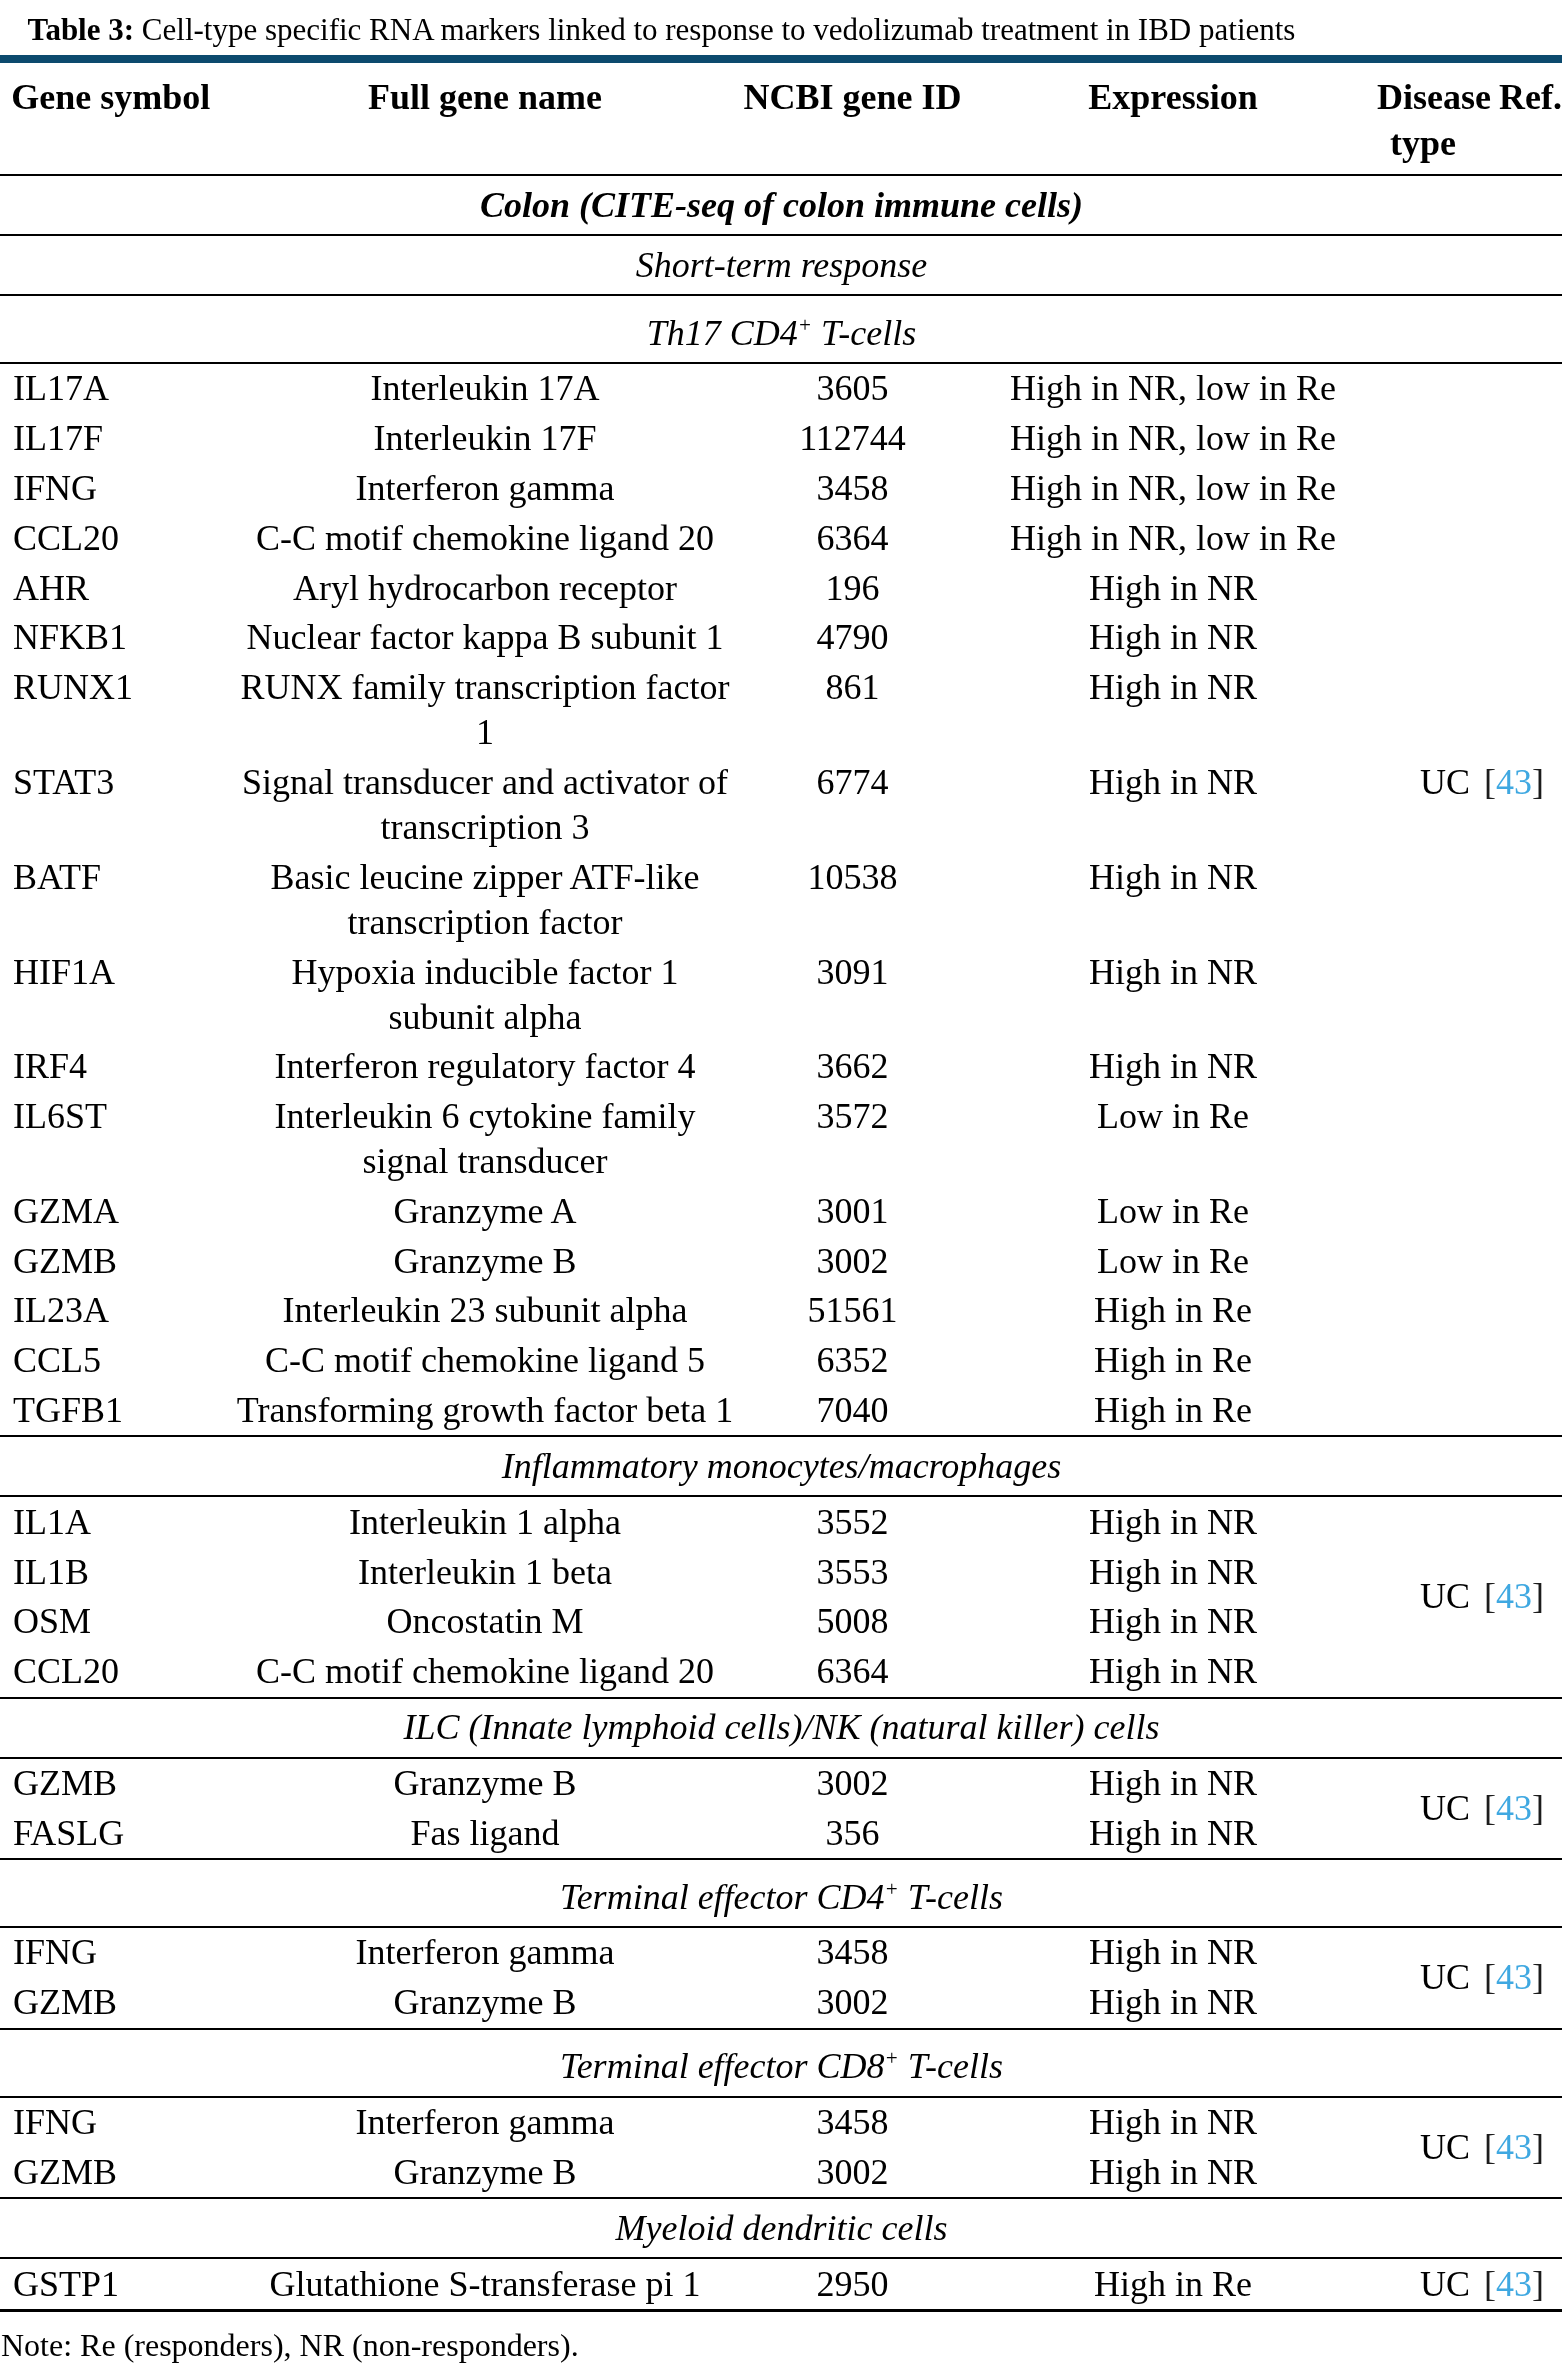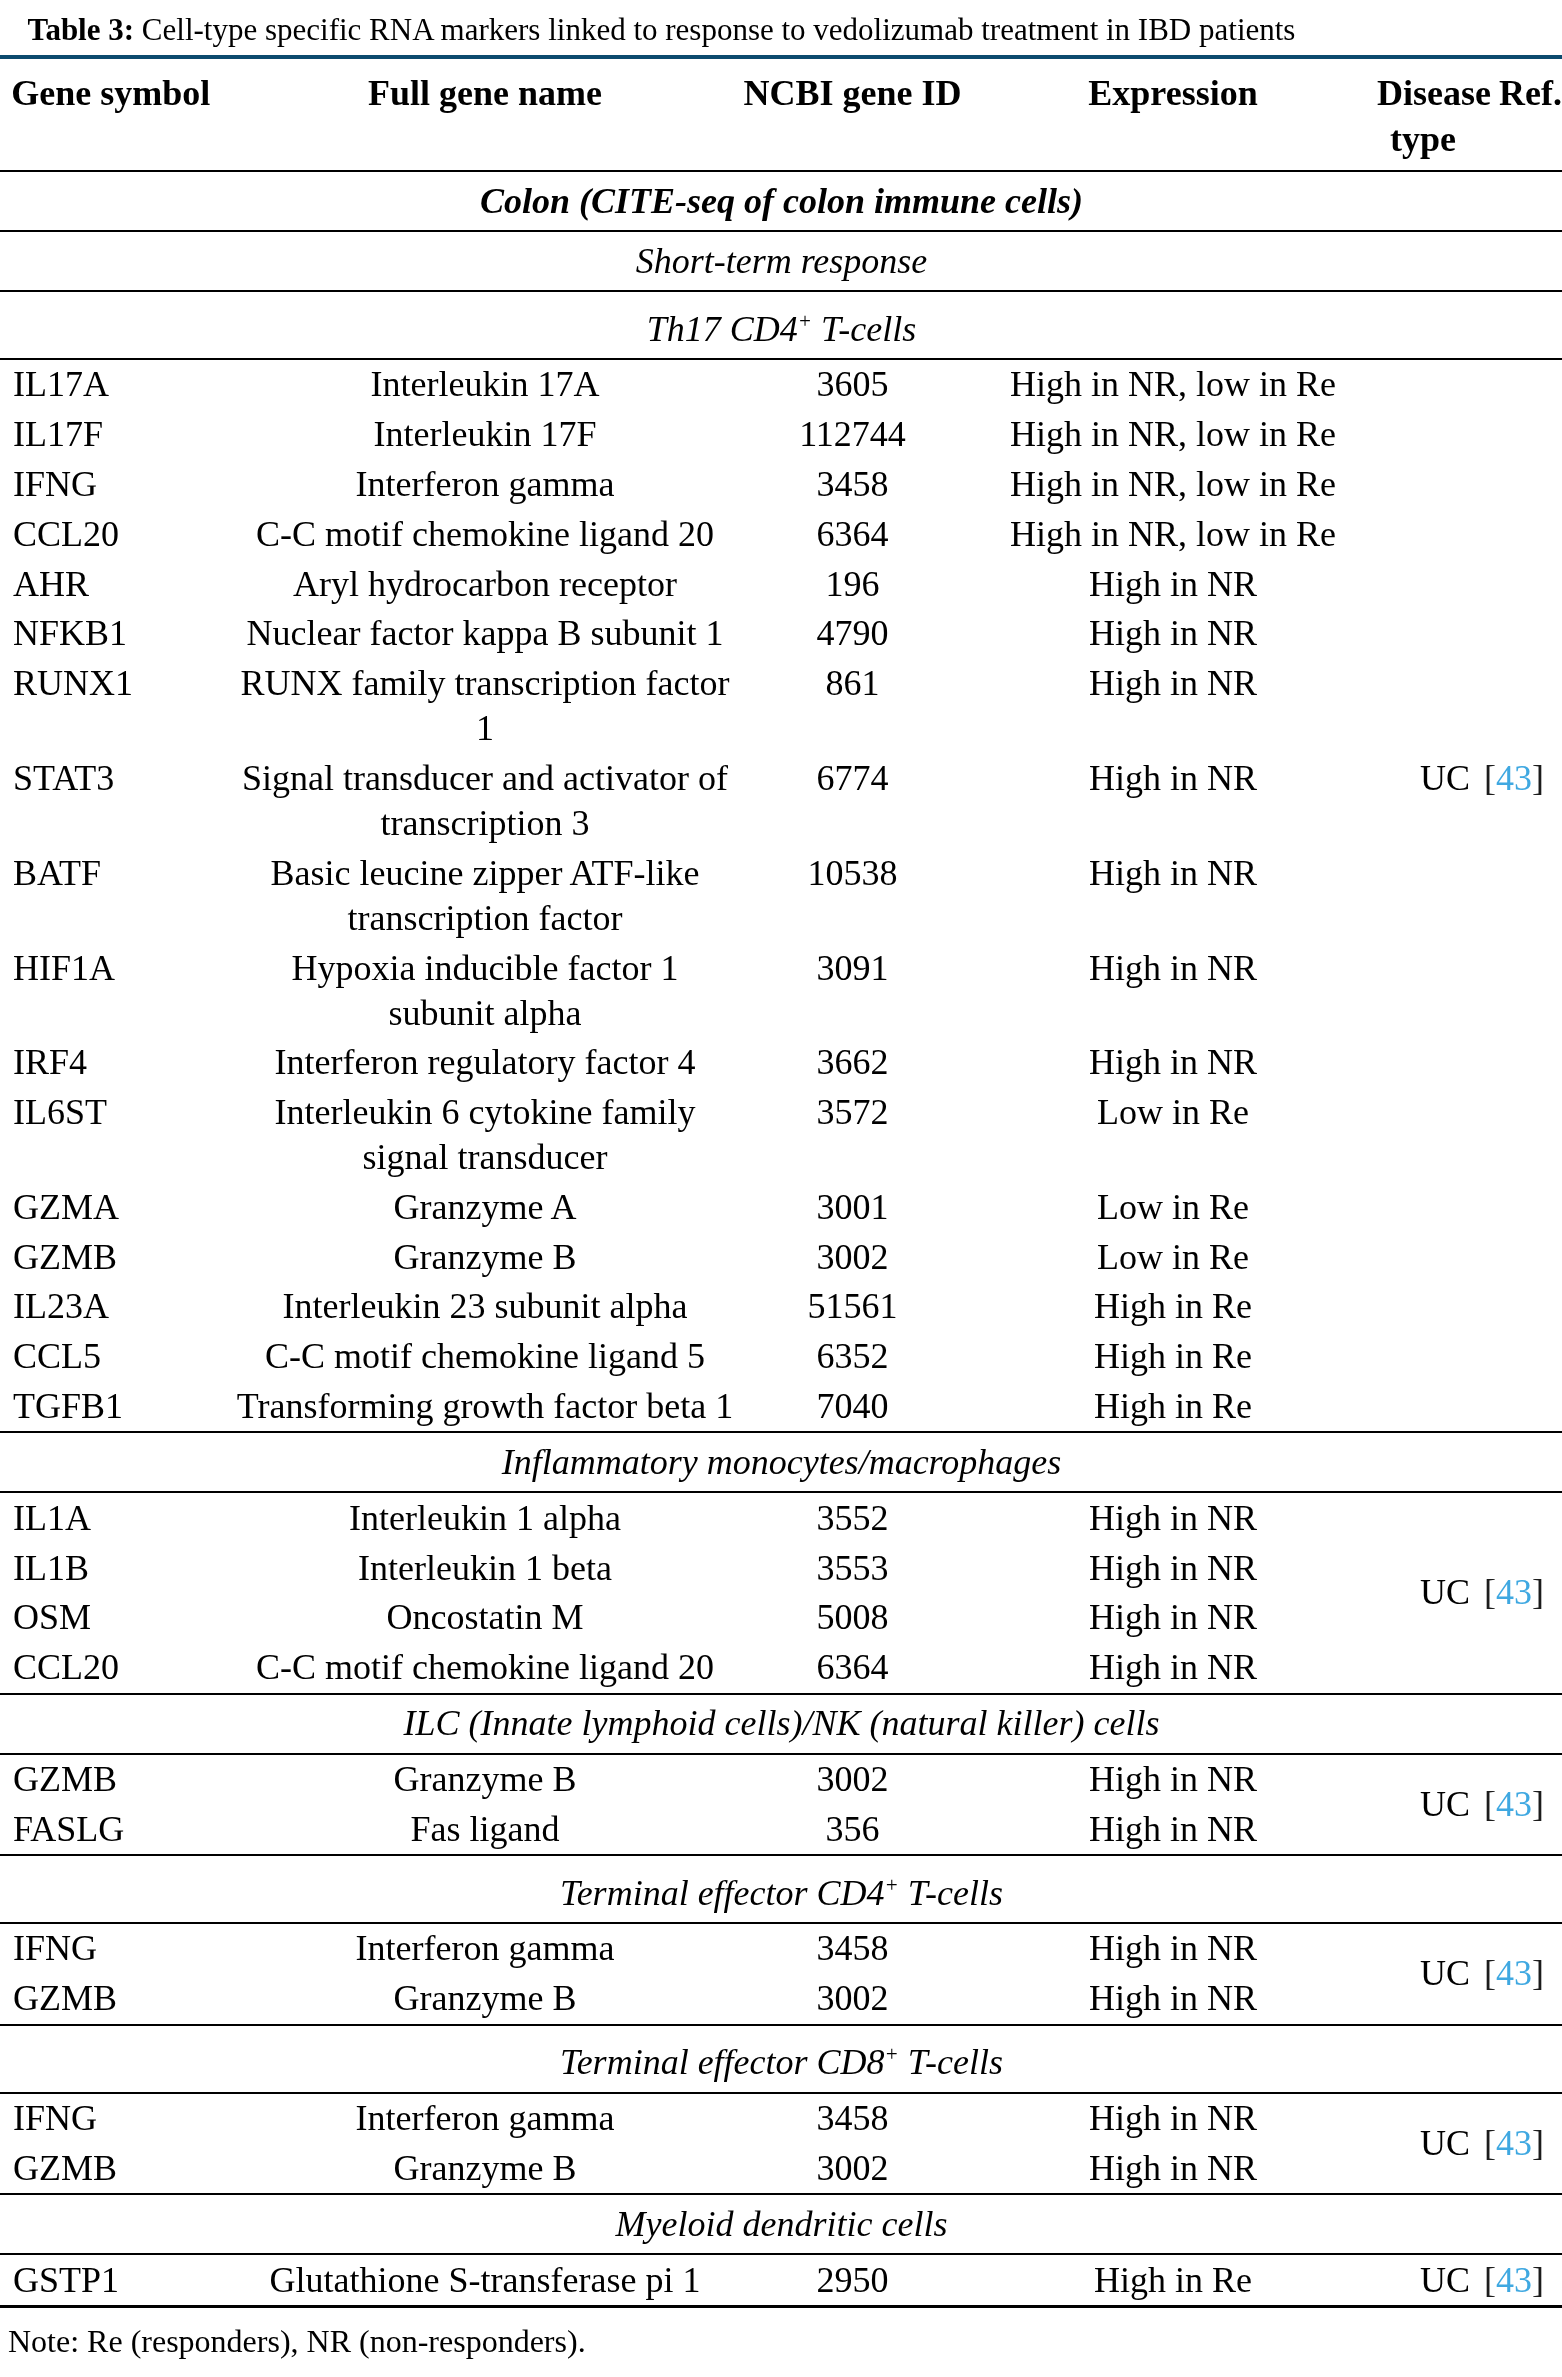--- a/index.html
+++ b/index.html
@@ -20,21 +20,21 @@
     line-height: 37px;
     padding-top: 11.3px;
     padding-bottom: 6.5px;
   }
   .caption .cap-bold { font-weight: bold; }
 
   table.markers {
     width: 1563px;
     border-collapse: collapse;
     table-layout: fixed;
-    border-top: 4px solid #0c4a6e;
+    border-top: 8px solid #0c4a6e;
     border-bottom: 3.2px solid #000;
   }
   col.c-gene    { width: 235px; }
   col.c-name    { width: 500px; }
   col.c-id      { width: 235px; }
   col.c-expr    { width: 406px; }
   col.c-disease { width: 94px; }
   col.c-ref     { width: 93px; }
 
   thead th {
@@ -77,21 +77,21 @@
   td.td-disease { text-align: right; font-family: Liberation Serif, serif; }
   td.td-ref     { text-align: right; padding-right: 19px; }
   td.mid        { vertical-align: middle; }
   .ref-bracket  { color: #1c1c1c; }
   .ref-num      { color: #3fa8e1; }
 
   .note {
     font-size: 32px;
     line-height: 40px;
     text-align: left;
-    padding-left: 8px;
+    padding-left: 1px;
     padding-top: 13px;
   }
 </style>
 </head>
 <body>
 
 <div class="page">
 
   <div class="caption"><span class="cap-bold">Table 3:</span><span> Cell-type specific RNA markers linked to response to vedolizumab treatment in IBD patients</span></div>
 

